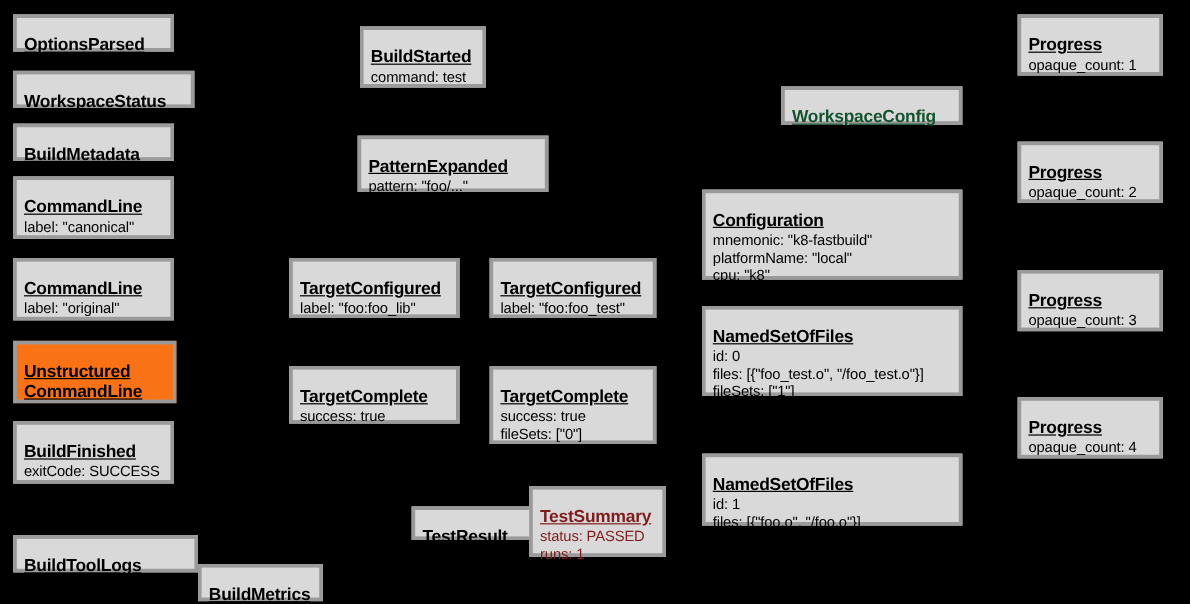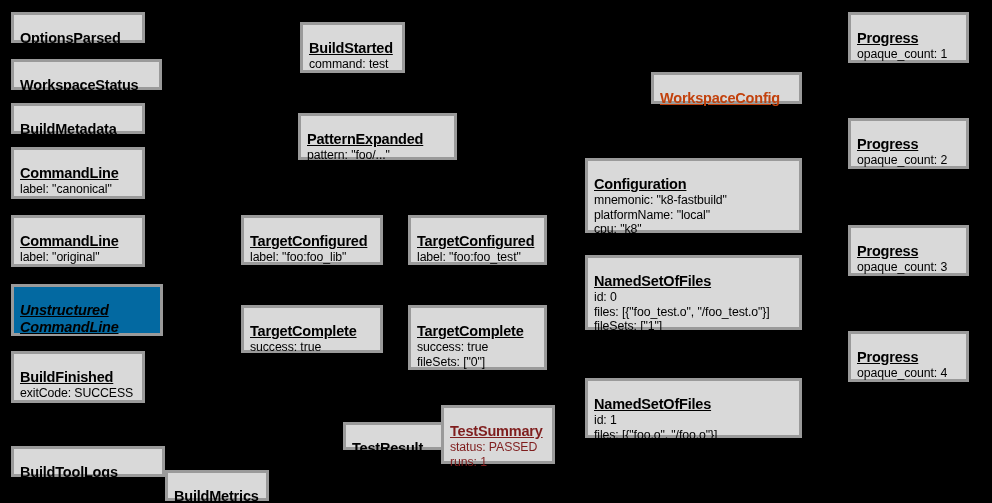--- a/index.html
+++ b/index.html
@@ -60,21 +60,21 @@
       <span class="title">BuildMetadata</span>
     </div>
     <div class="node" style="left: 11px; top: 147px; width: 134px; height: 52px; background: rgb(217, 217, 217); border-color: rgb(154, 154, 154); color: rgb(0, 0, 0);">
       <span class="title">CommandLine</span>
       <span class="field">label: "canonical"</span>
     </div>
     <div class="node" style="left: 11px; top: 215px; width: 134px; height: 52px; background: rgb(217, 217, 217); border-color: rgb(154, 154, 154); color: rgb(0, 0, 0);">
       <span class="title">CommandLine</span>
       <span class="field">label: "original"</span>
     </div>
-    <div class="node title-only wrap" style="left: 11px; top: 284px; width: 152px; height: 52px; background: #0369a1; border-color: rgb(154, 154, 154); color: rgb(0, 0, 0); font-style: italic;">
+    <div class="node title-only wrap" style="left: 11px; top: 284px; width: 136px; height: 52px; background: #f97316; border-color: rgb(154, 154, 154); color: rgb(0, 0, 0);">
       <span class="title">Unstructured CommandLine</span>
     </div>
     <div class="node" style="left: 11px; top: 351px; width: 134px; height: 52px; background: rgb(217, 217, 217); border-color: rgb(154, 154, 154); color: rgb(0, 0, 0);">
       <span class="title">BuildFinished</span>
       <span class="field">exitCode: SUCCESS</span>
     </div>
     <div class="node title-only" style="left: 11px; top: 446px; width: 154px; height: 31px; background: rgb(217, 217, 217); border-color: rgb(154, 154, 154); color: rgb(0, 0, 0);">
       <span class="title">BuildToolLogs</span>
     </div>
     <div class="node title-only" style="left: 165px; top: 446px; width: 104px; height: 31px; background: rgb(217, 217, 217); border-color: rgb(154, 154, 154); color: rgb(0, 0, 0); margin-top: 24px;">
@@ -107,21 +107,21 @@
     </div>
     <div class="node" style="left: 311px; top: 422px; width: 120px; height: 28px; background: rgb(217, 217, 217); border-color: rgb(154, 154, 154); color: rgb(0, 0, 0); margin-left: 32px;">
       <span class="title">TestResult</span>
       <span class="field">status: PASSED</span>
     </div>
     <div class="node" style="left: 441px; top: 405px; width: 114px; height: 59px; background: rgb(217, 217, 217); border-color: rgb(154, 154, 154); color: #7f1d1d;">
       <span class="title">TestSummary</span>
       <span class="field">status: PASSED</span>
       <span class="field">runs: 1</span>
     </div>
-    <div class="node title-only" style="left: 651px; top: 72px; width: 151px; height: 32px; background: rgb(217, 217, 217); border-color: rgb(154, 154, 154); color: #c2410c;">
+    <div class="node title-only" style="left: 651px; top: 72px; width: 151px; height: 32px; background: rgb(217, 217, 217); border-color: rgb(154, 154, 154); color: #14532d;">
       <span class="title">WorkspaceConfig</span>
     </div>
     <div class="node" style="left: 585px; top: 158px; width: 217px; height: 75px; background: rgb(217, 217, 217); border-color: rgb(154, 154, 154); color: rgb(0, 0, 0);">
       <span class="title">Configuration</span>
       <span class="field">mnemonic: "k8-fastbuild"</span>
       <span class="field">platformName: "local"</span>
       <span class="field">cpu: "k8"</span>
     </div>
     <div class="node" style="left: 585px; top: 255px; width: 217px; height: 75px; background: rgb(217, 217, 217); border-color: rgb(154, 154, 154); color: rgb(0, 0, 0);">
       <span class="title">NamedSetOfFiles</span>

